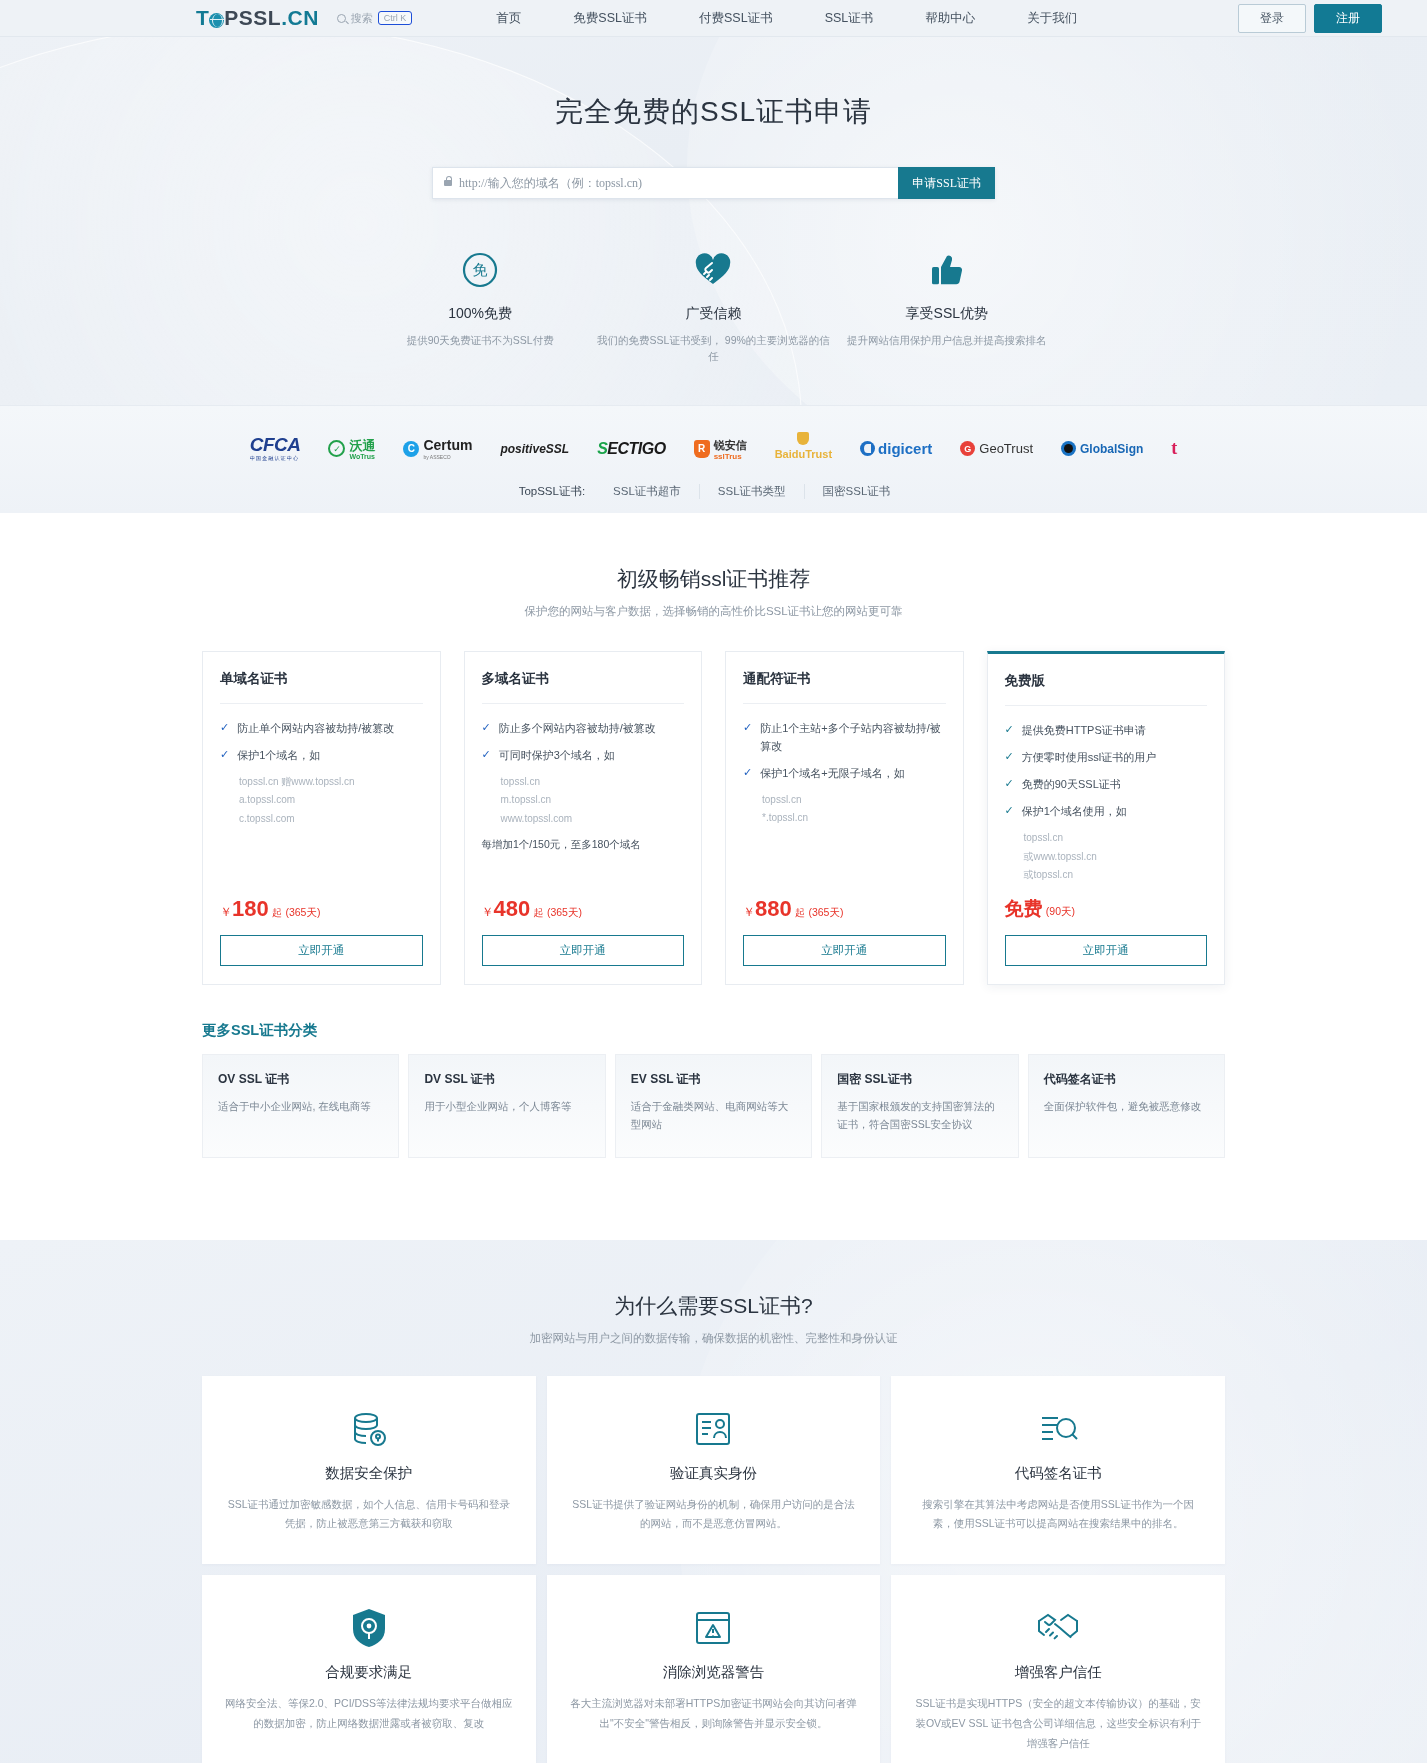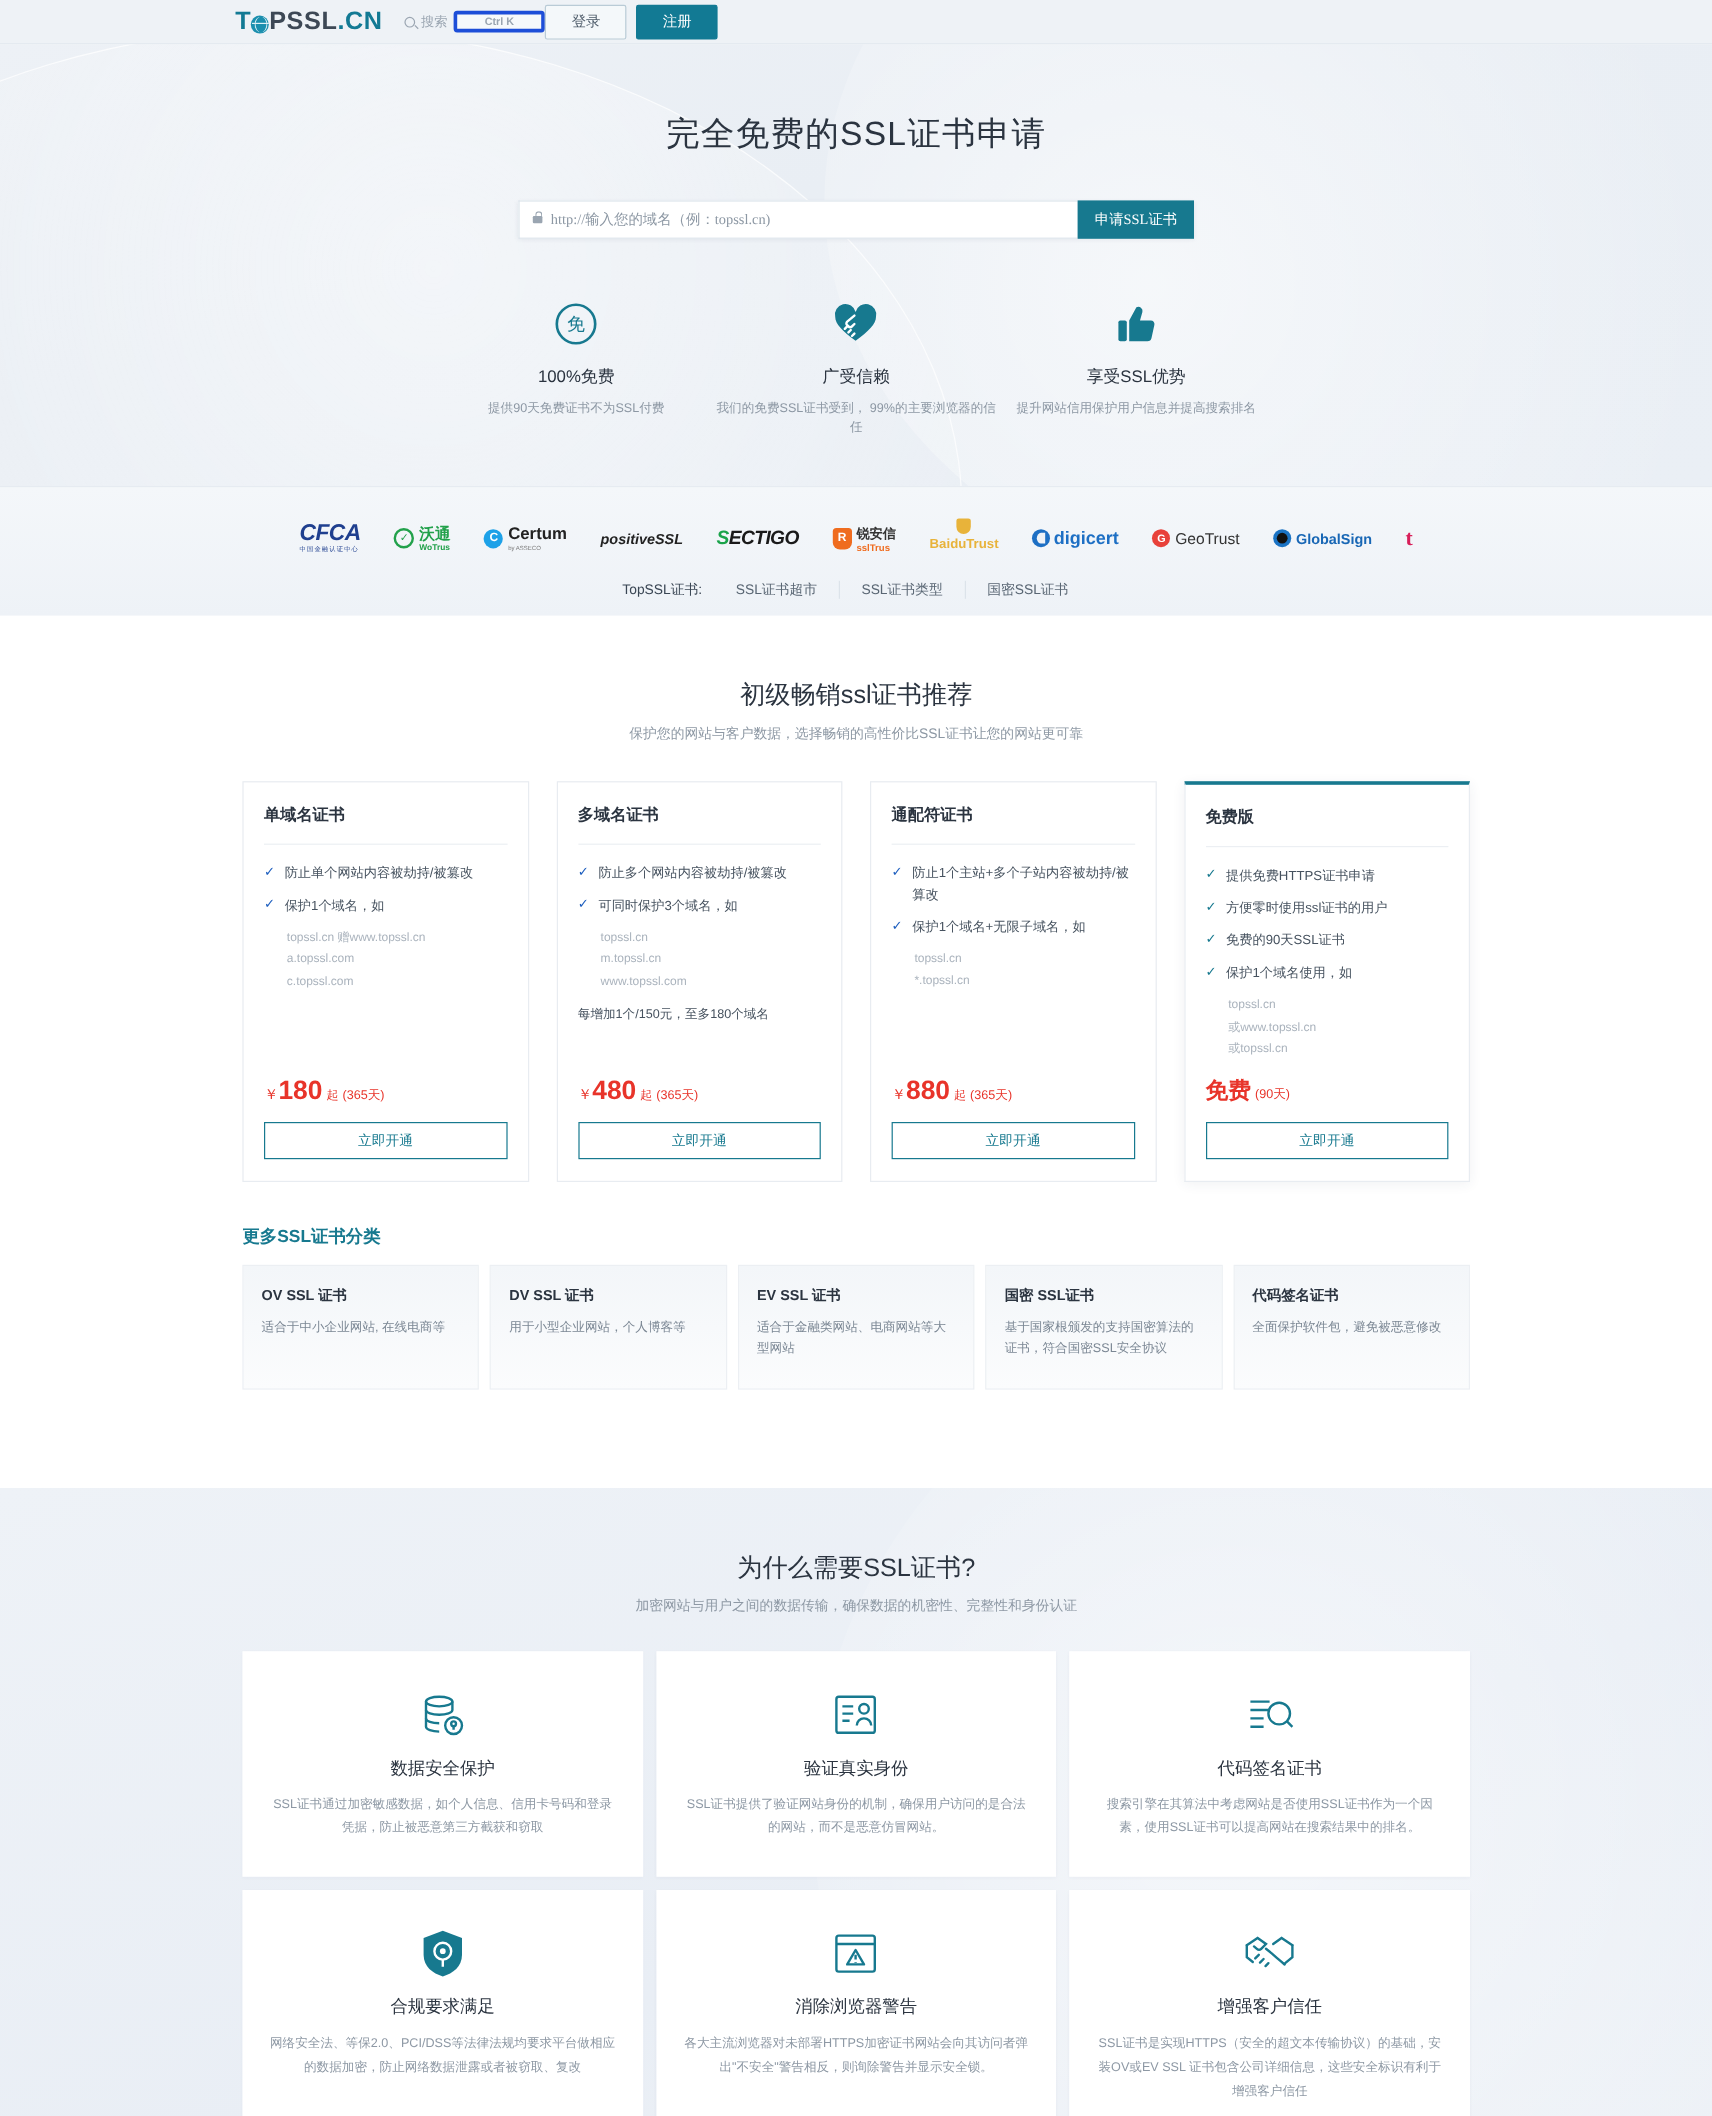--- a/index.html
+++ b/index.html
@@ -71,27 +71,26 @@
     border-radius: 50%;
     position: relative;
     display: inline-block;
   }
   .searchbox .mag:after {
     content:""; position:absolute; right:-4px; bottom:-2px;
     width: 4px; height: 1.3px; background: #9aa5b1;
     transform: rotate(45deg);
   }
   .kbd {
-    border: 3px solid #1d4ed8;
+    border: 1px solid #1d4ed8;
     border-radius: 3px;
-    padding: 1px 23px;
+    padding: 1px 5px;
     font-size: 9px;
     color: #9aa5b1;
     background: #f6f9fb;
-    font-weight: bold;
   }
 
   .navlinks {
     display: flex;
     align-items: center;
     gap: 0px;
     margin-left: 84px;
     flex: 1;
   }
   .navlinks a {
@@ -392,20 +391,28 @@
       <span class="t2">PSSL</span>
       <span class="t3">.CN</span>
   </div>
 
   <div class="searchbox">
     <span class="mag"></span>
     <span>搜索</span>
     <span class="kbd">Ctrl K</span>
   </div>
 
+  <nav class="navlinks">
+    <a href="#">首页</a>
+    <a href="#">免费SSL证书</a>
+    <a href="#">付费SSL证书</a>
+    <a href="#">SSL证书</a>
+    <a href="#">帮助中心</a>
+    <a href="#">关于我们</a>
+  </nav>
 
   <div class="authbtns">
     <button class="btn-login">登录</button>
     <button class="btn-reg">注册</button>
   </div>
 </div>
 
 <section class="hero">
  <div class="hero-inner">
   <h1>完全免费的SSL证书申请</h1>

